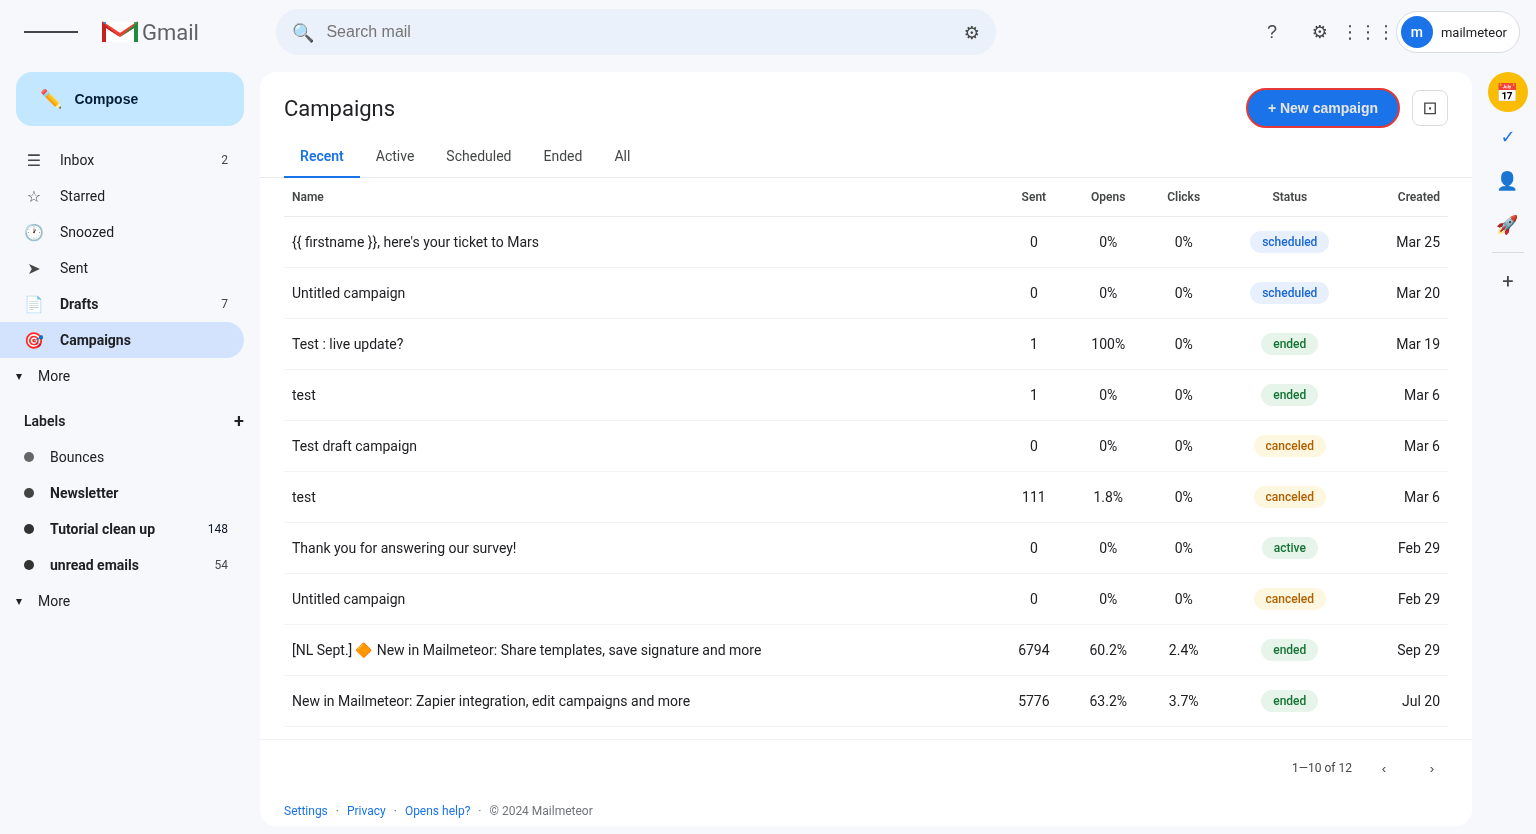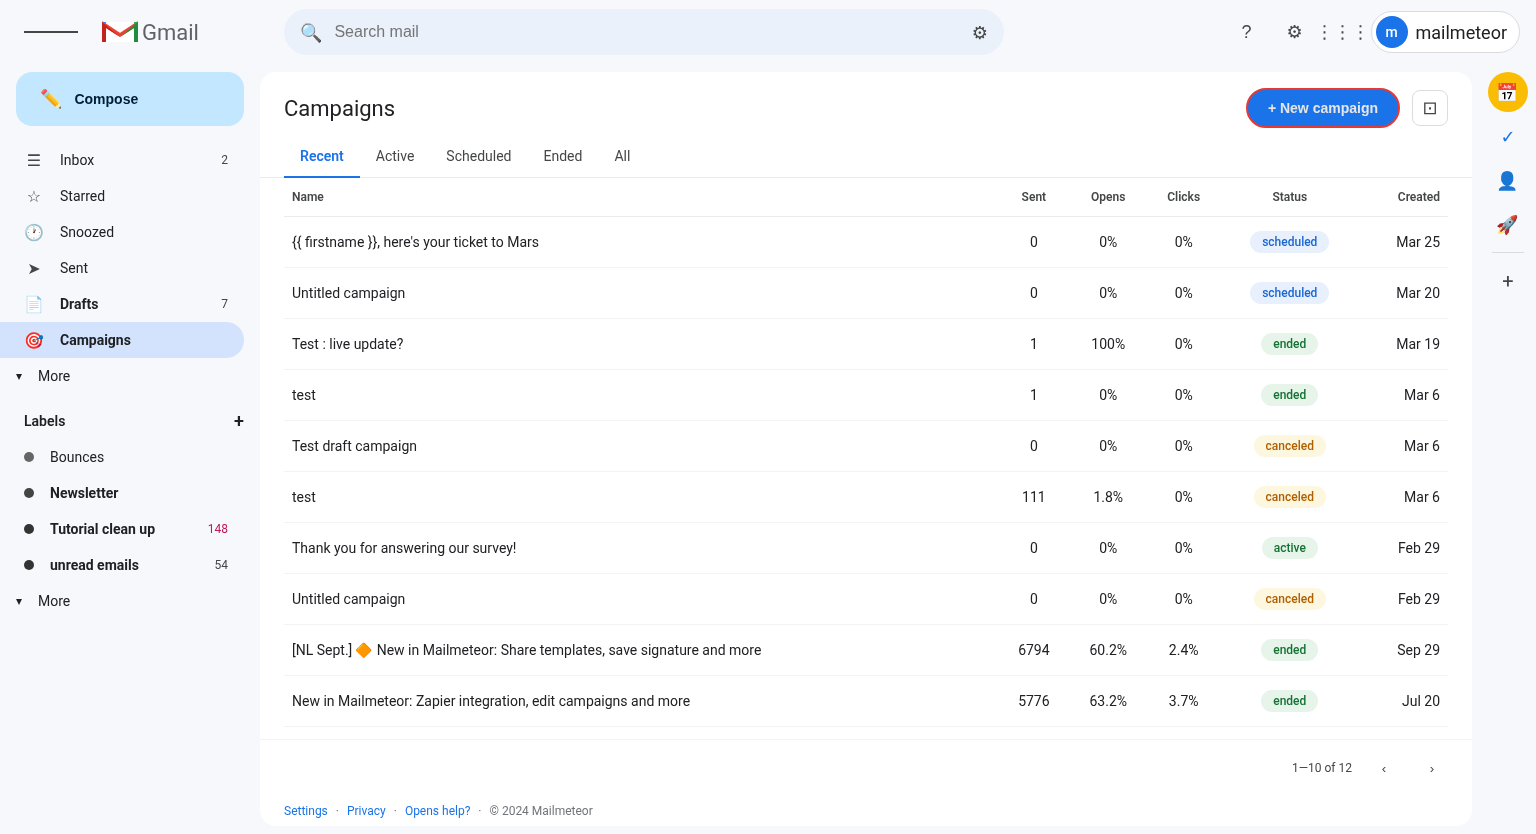--- a/index.html
+++ b/index.html
@@ -1,32 +1,32 @@
 <!DOCTYPE html>
 <html><head>
   <meta charset="utf-8">
   <style>
     * { box-sizing: border-box; margin: 0; padding: 0; }
     body { font-family: 'Google Sans', Roboto, Arial, sans-serif; font-size: 14px; background: #f6f8fc; color: #202124; height: 834px; overflow: hidden; display: flex; flex-direction: column; }
 
     
-    .topbar { display: flex; align-items: center; padding: 8px 16px; background: #f6f8fc; height: 64px; gap: 8px; flex-shrink: 0; }
+    .topbar { display: flex; align-items: center; padding: 8px 16px; background: #f6f8fc; height: 64px; flex-shrink: 0; }
     .topbar-left { display: flex; align-items: center; gap: 16px; width: 260px; flex-shrink: 0; }
     .hamburger { cursor: pointer; padding: 8px; border-radius: 50%; display: flex; align-items: center; justify-content: center; }
     .hamburger span { display: block; width: 18px; height: 2px; background: #444746; margin: 3px 0; }
     .gmail-logo { display: flex; align-items: center; gap: 4px; text-decoration: none; }
     .gmail-logo-text { font-size: 22px; color: #5f6368; font-weight: 400; }
     .search-bar { flex: 1; display: flex; align-items: center; background: #eaf1fb; border-radius: 24px; padding: 0 16px; height: 46px; max-width: 720px; }
     .search-bar input { border: none; background: transparent; outline: none; font-size: 16px; flex: 1; color: #4c1d95; }
     .search-icon { color: #444746; margin-right: 12px; font-size: 18px; }
     .search-filter { margin-left: 12px; cursor: pointer; color: #444746; font-size: 18px; }
     .topbar-right { display: flex; align-items: center; gap: 8px; margin-left: auto; }
     .icon-btn { width: 40px; height: 40px; border-radius: 50%; display: flex; align-items: center; justify-content: center; cursor: pointer; color: #444746; font-size: 18px; background: transparent; border: none; }
     .user-chip { display: flex; align-items: center; gap: 8px; border: 1px solid #dadce0; border-radius: 24px; padding: 4px 12px 4px 4px; cursor: pointer; background: white; }
-    .user-text { font-size: 18px; color: #202124; }
+    .user-text { font-size: 13px; color: #202124; }
     .avatar { width: 32px; height: 32px; border-radius: 50%; background: #1a73e8; display: flex; align-items: center; justify-content: center; color: white; font-size: 14px; font-weight: 500; }
 
     
     .main { display: flex; flex: 1; overflow: hidden; }
 
     
     .sidebar { width: 260px; flex-shrink: 0; overflow-y: auto; padding: 8px 0; background: #f6f8fc; }
     .compose-btn { margin: 0 16px 16px; background: #c2e7ff; border: none; border-radius: 16px; padding: 16px 24px; display: flex; align-items: center; gap: 12px; cursor: pointer; font-size: 14px; font-weight: 600; color: #001d35; width: calc(100% - 32px); }
     .compose-icon { font-size: 18px; }
     .nav-item { display: flex; align-items: center; padding: 4px 16px 4px 24px; height: 36px; border-radius: 0 18px 18px 0; cursor: pointer; gap: 16px; font-size: 14px; color: #202124; margin-right: 16px; }
@@ -177,21 +177,21 @@
       <span class="label-dot" style="background:#666;"></span>
       <span>Bounces</span>
     </div>
     <div class="label-item">
       <span class="label-dot" style="background:#444;"></span>
       <span class="label-item-bold">Newsletter</span>
     </div>
     <div class="label-item">
       <span class="label-dot" style="background:#333;"></span>
       <span class="label-item-bold">Tutorial clean up</span>
-      <span style="margin-left:auto; font-size:12px; color:#be185d;">148</span>
+      <span style="margin-left:auto; font-size:12px; color:#0f172a;">148</span>
     </div>
     <div class="label-item">
       <span class="label-dot" style="background:#333;"></span>
       <span class="label-item-bold">unread emails</span>
       <span style="margin-left:auto; font-size:12px; color:#444746;">54</span>
     </div>
 
     <div class="nav-more">
       <span style="font-size:12px;">▾</span>
       <span>More</span>

